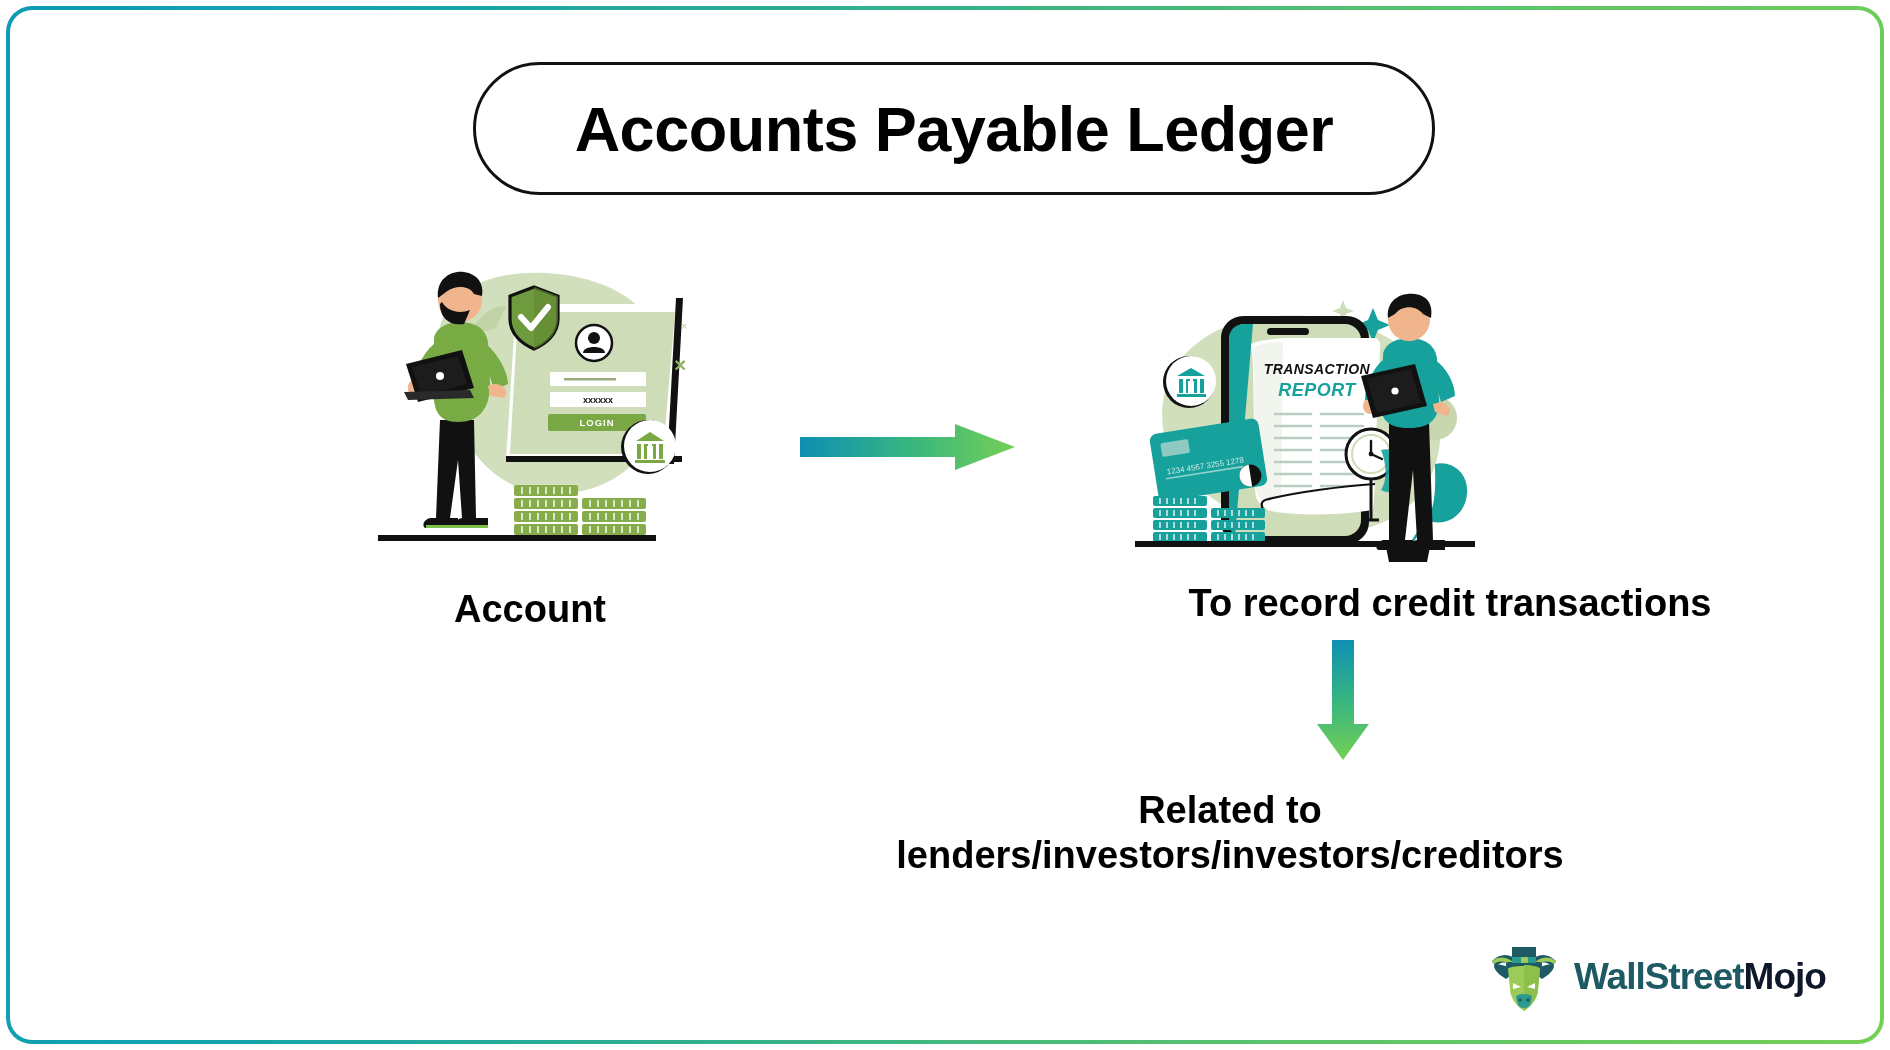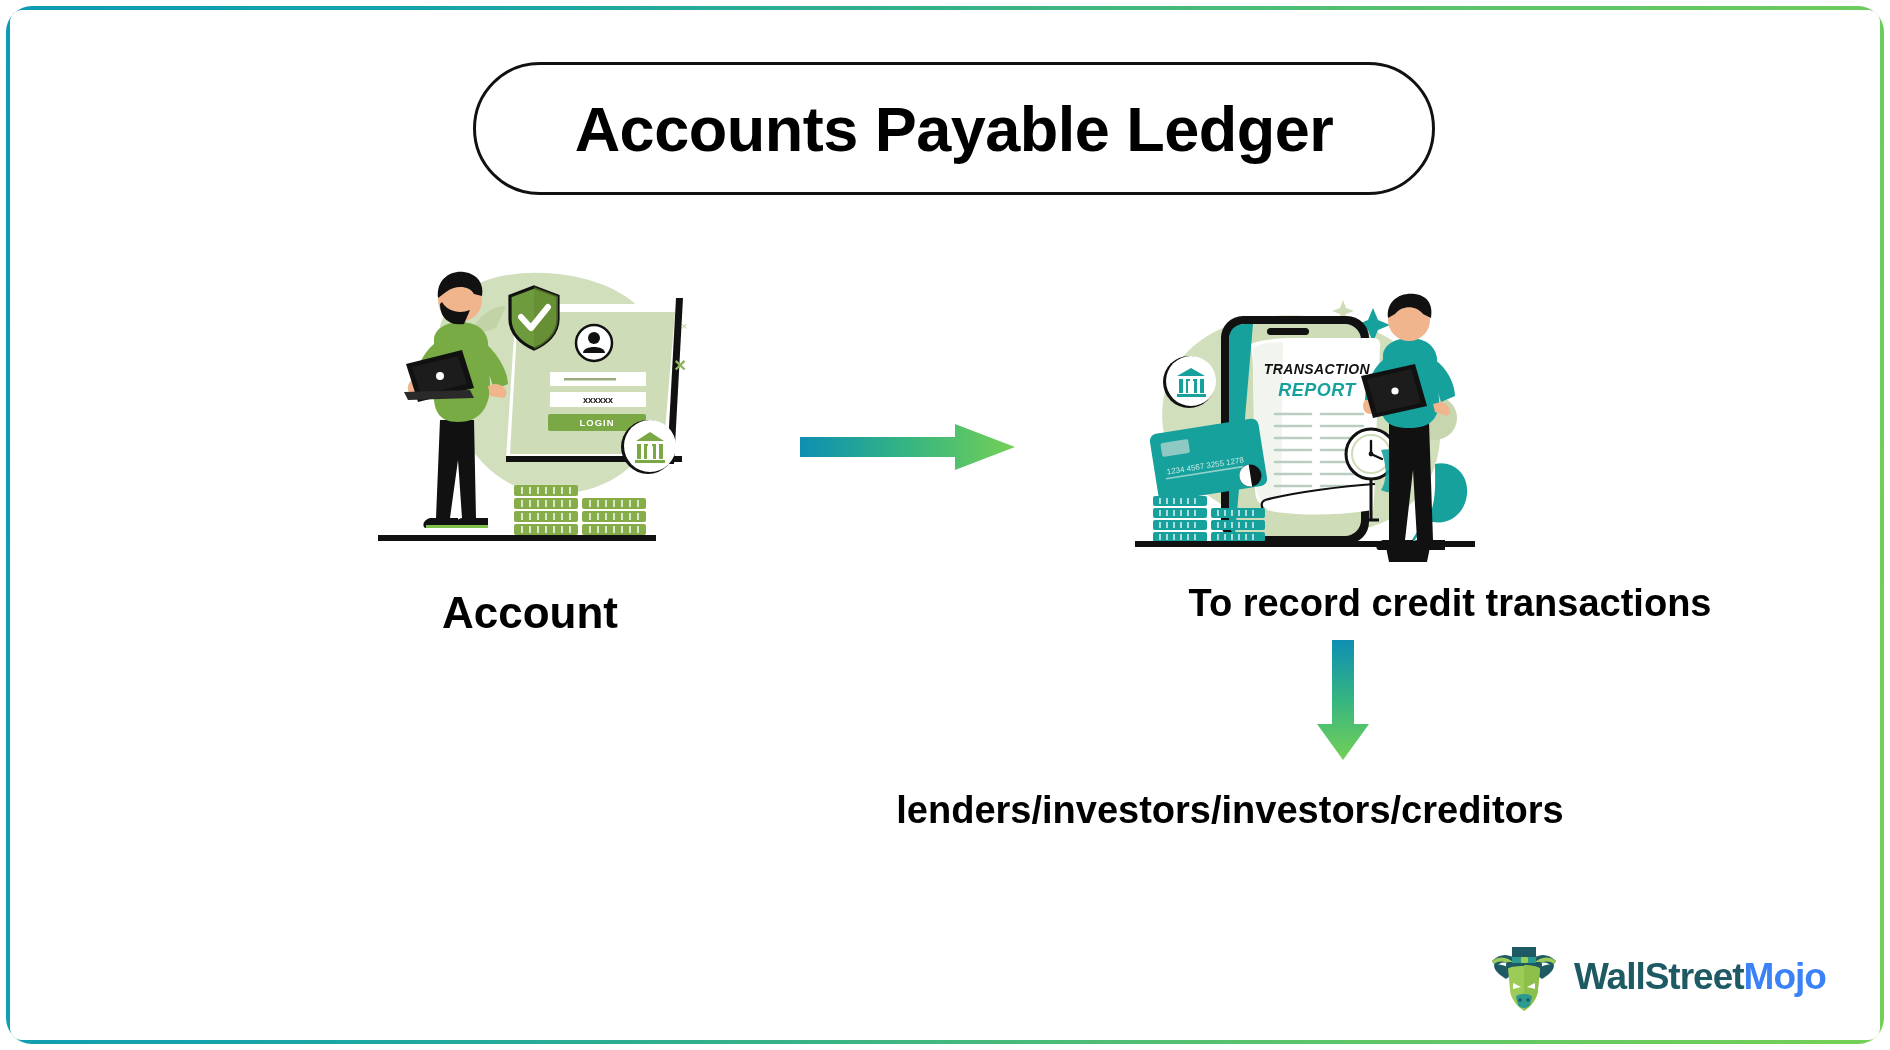--- a/index.html
+++ b/index.html
@@ -14,21 +14,21 @@
     position:absolute; left:6px; top:6px;
     width:1878px; height:1038px;
     border-radius:26px;
     padding:4px;
     background:linear-gradient(100deg,#0e9bb5 0%,#13a3ad 18%,#35b189 45%,#5cc46a 72%,#74d055 100%);
   }
   #canvas{
     position:relative;
     width:100%; height:100%;
     background:#ffffff;
-    border-radius:12px;
+    border-radius:22px;
     overflow:hidden;
   }
   
   #title-pill{
     position:absolute; left:463px; top:52px;
     width:962px; height:133px;
     border:3px solid #111111;
     border-radius:70px;
     background:#ffffff;
     display:flex; align-items:center; justify-content:center;
@@ -36,21 +36,21 @@
   #title-text{
     font-size:63px; font-weight:bold; color:#000000;
     letter-spacing:-0.5px; white-space:nowrap;
   }
   
   .cap{
     position:absolute;
     font-weight:bold; color:#000000;
     text-align:center; white-space:nowrap;
   }
-  #cap-left{ left:330px; top:578px; width:380px; font-size:44px; }
+  #cap-left{ left:330px; top:578px; width:380px; font-size:38px; }
   #cap-right{ left:885px; top:572px; width:1110px; font-size:38px; }
   #cap-bottom{
     position:absolute; left:770px; top:778px; width:900px;
     font-size:38px; font-weight:bold; color:#000000;
     text-align:center; line-height:1.18;
   }
   
   #arrow-h{ position:absolute; left:790px; top:412px; width:215px; height:50px; }
   #arrow-v{ position:absolute; left:1305px; top:630px; width:56px; height:120px; }
   
@@ -61,21 +61,21 @@
   #logo{
     position:absolute; left:1478px; top:928px;
     width:350px; height:78px;
     display:flex; align-items:center; gap:14px;
   }
   #logo-mark{ width:72px; height:72px; flex:0 0 72px; }
   #logo-word{
     font-size:37px; font-weight:bold; letter-spacing:-1px; white-space:nowrap;
   }
   .w-dark{ color:#1d5a63;margin-top:28px; }
-  .w-teal{ color:#3b82f6; }
+  .w-teal{ color:#0f172a; }
 </style>
 </head>
 <body>
 
 <div id="frame">
   <div id="canvas">
 
     <div id="title-pill">
       <span id="title-text">Accounts Payable Ledger</span>
     </div>
@@ -336,20 +336,21 @@
         </defs>
         <path d="M17 0 L39 0 L39 84 L54 84 L28 120 L2 84 L17 84 Z" fill="url(#gradV)"></path>
       </svg>
     </div>
 
     <div class="cap" id="cap-left">Account</div>
 
     <div class="cap" id="cap-right">To record credit transactions</div>
 
     <div id="cap-bottom">
+      <div>Related to</div>
       <div>lenders/investors/investors/creditors</div>
     </div>
 
     <div id="logo">
       <svg id="logo-mark" viewBox="0 0 72 72" xmlns="http://www.w3.org/2000/svg">
 
         <path d="M4 20 C12 12 22 12 30 20 L26 26 C20 20 12 20 8 26 Z" fill="#1d5a63"></path>
         <path d="M68 20 C60 12 50 12 42 20 L46 26 C52 20 60 20 64 26 Z" fill="#1d5a63"></path>
         <path d="M4 20 C12 14 20 16 26 22 L24 25 C18 20 11 19 6 23 Z" fill="#9ccb58"></path>
         <path d="M68 20 C60 14 52 16 46 22 L48 25 C54 20 61 19 66 23 Z" fill="#9ccb58"></path>

